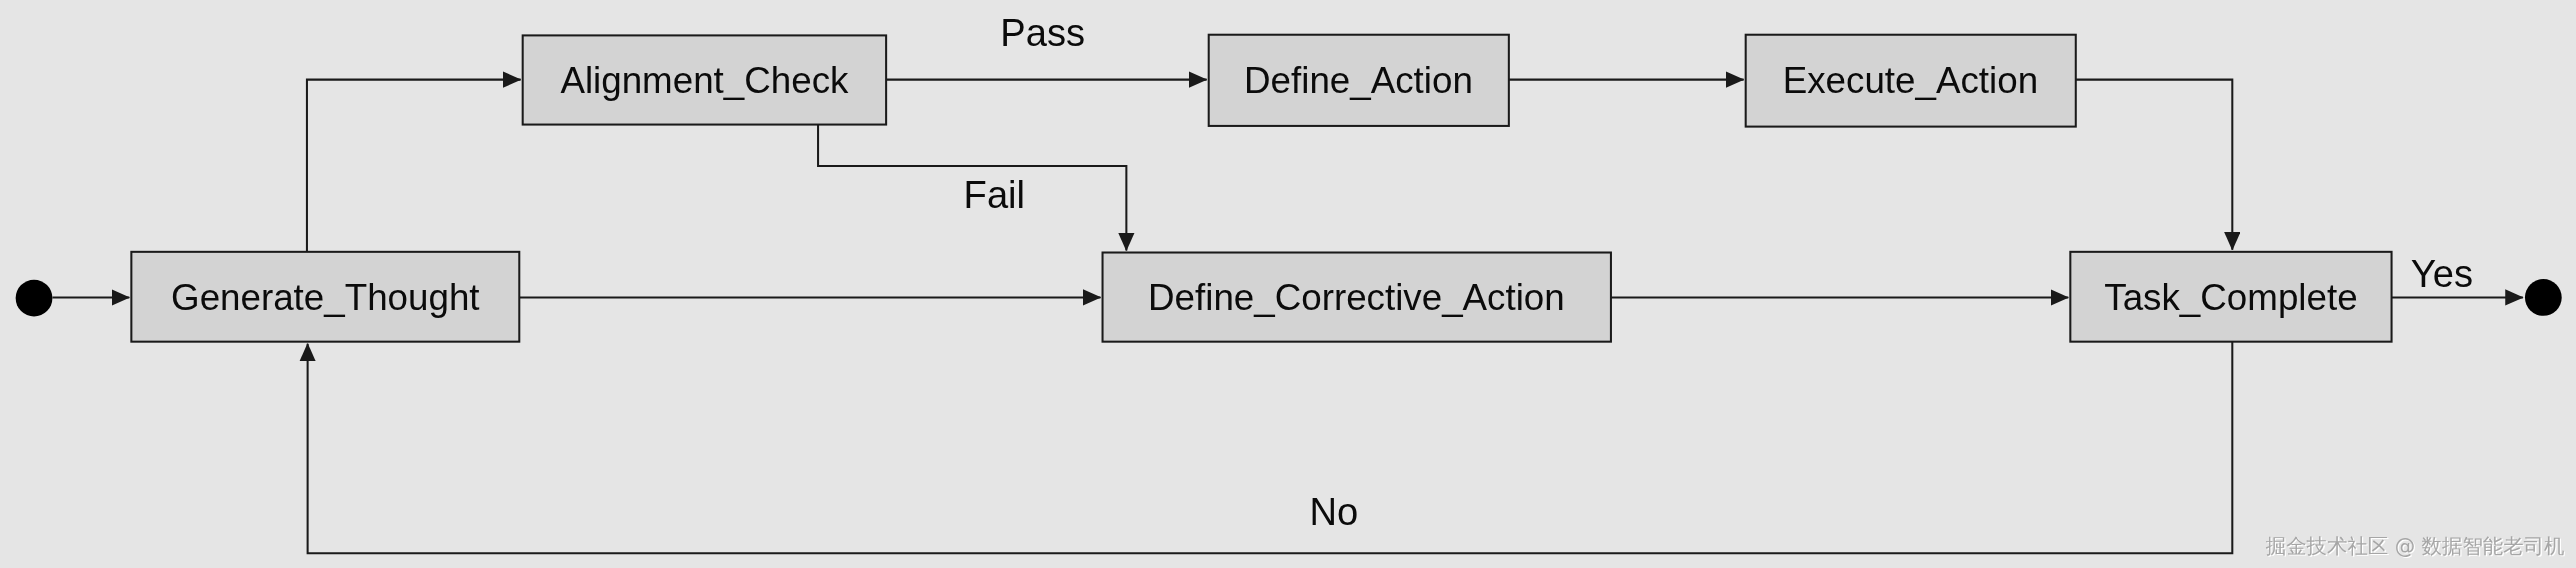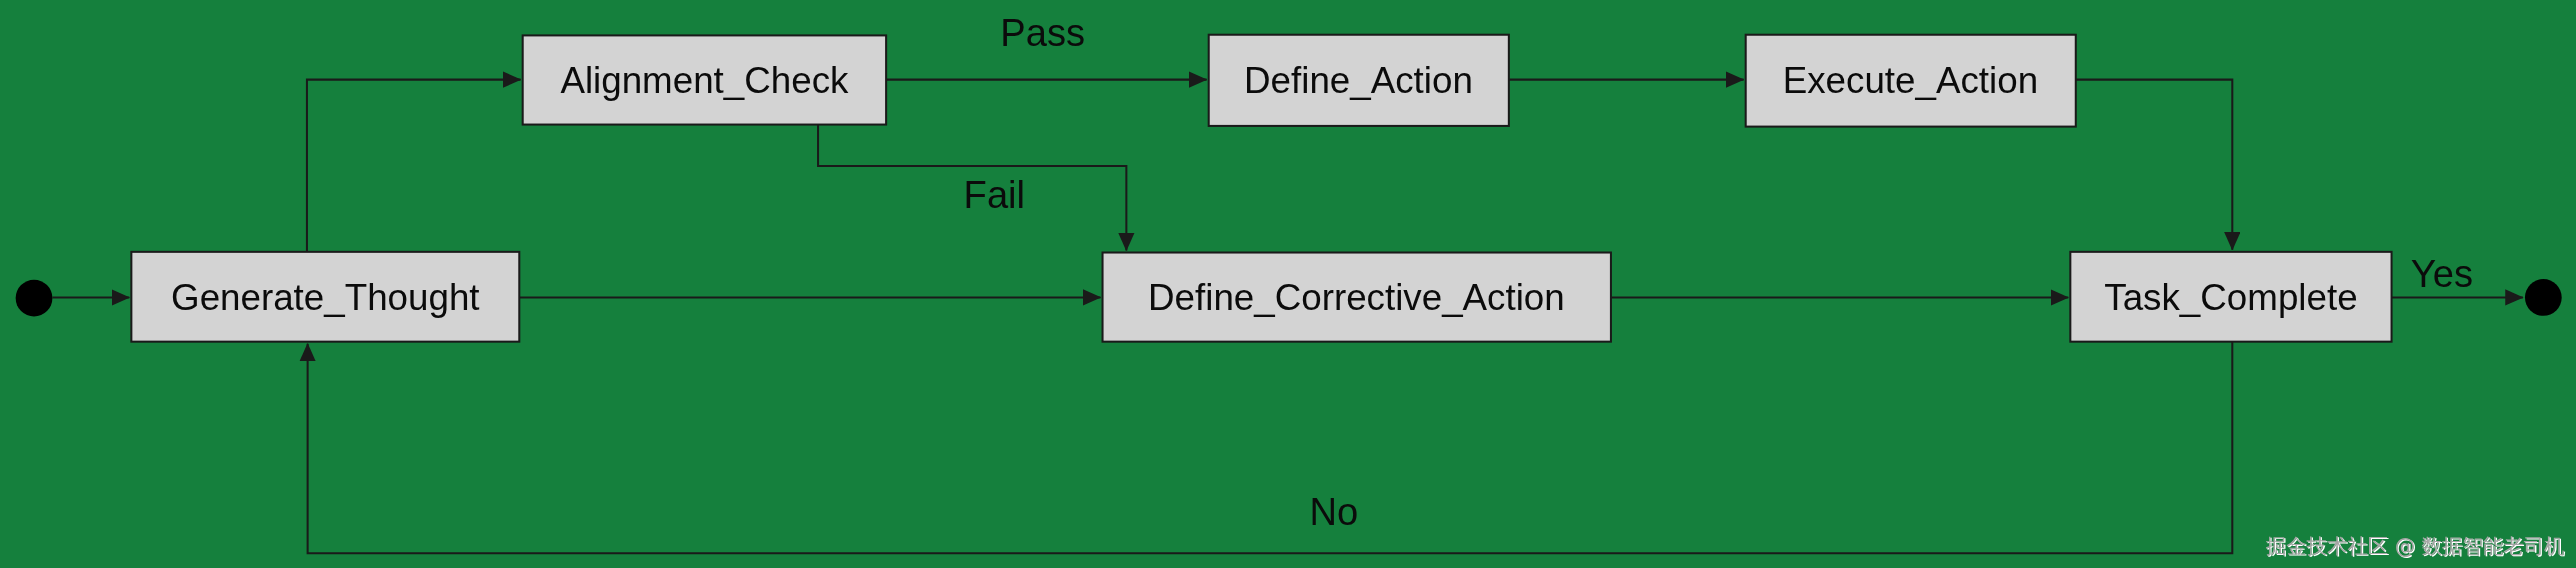--- a/index.html
+++ b/index.html
@@ -3,21 +3,21 @@
 <meta charset="utf-8">
 <style>
   html, body {
     margin: 0;
     padding: 0;
     background: #ffffff;
   }
   .stage {
     width: 2576px;
     height: 569px;
-    background: #15803d;
+    background: #e5e5e5;
     position: relative;
     overflow: hidden;
   }
   svg { display: block; }
   .node-rect {
     fill: #d3d3d3;
     stroke: #1a1a1a;
     stroke-width: 3;
   }
   .edge-path {

